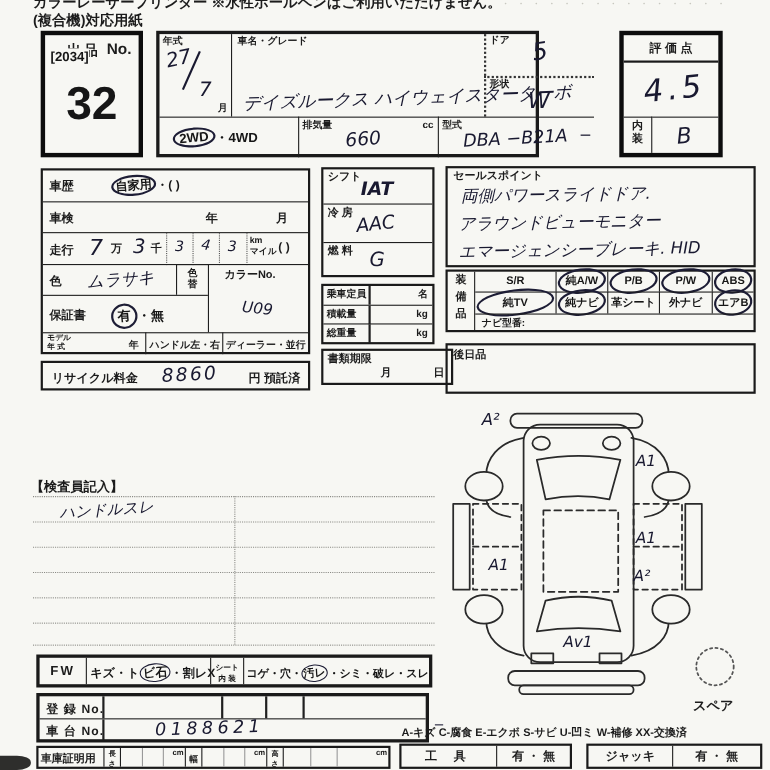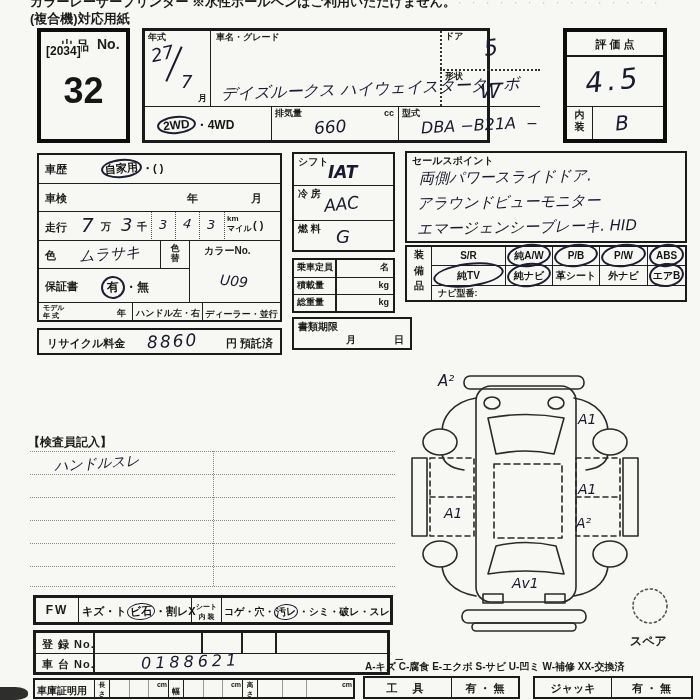--- a/index.html
+++ b/index.html
@@ -32,21 +32,21 @@
 <div id="sheet">
 
   <div class="abs lbl12" style="left:30px;top:-7px;font-size:13px;">カラーレーザープリンター ※水性ボールペンはご利用いただけません。</div>
   <div class="abs lbl12" style="left:30px;top:10px;font-size:13px;">(複合機)対応用紙</div>
   <div class="abs" style="left:455px;top:-3px;font-size:9px;color:#c7c7bf;letter-spacing:5px;">・・・・・・・・・・・・・・・</div>
 
   <div class="box thick" style="left:37px;top:28px;width:93px;height:115px;">
     <span class="abs lbl12" style="left:20px;top:5px;font-size:13px;letter-spacing:2px;">出品</span>
     <span class="abs lbl12" style="left:56px;top:4px;font-size:14px;">No.</span>
     <span class="abs" style="left:5px;top:12px;font-size:12px;font-weight:bold;background:#f7f7f3;">[2034]</span>
-    <div class="abs" style="left:0;right:0;top:38px;text-align:center;font-size:36px;font-weight:bold;">32</div>
+    <div class="abs" style="left:0;right:0;top:38px;text-align:center;font-size:42px;font-weight:bold;">32</div>
   </div>
 
   <div class="box" style="left:142px;top:28px;width:348px;height:115px;border-width:3px;">
 
     <div class="cell" style="left:0;top:0;width:66px;height:75px;border-right:1.5px solid #1f1f1f;">
       <span class="abs lbl" style="left:3px;top:2px;">年式</span>
       <span class="abs hand" style="left:6px;top:12px;font-size:18px;transform:rotate(-12deg);">27</span>
       <span class="abs" style="left:28px;top:14px;width:1.5px;height:38px;background:#191930;transform:rotate(24deg);"></span>
       <span class="abs hand" style="left:36px;top:40px;font-size:18px;">7</span>
       <span class="abs lbl" style="right:3px;bottom:2px;">月</span>
@@ -76,21 +76,21 @@
       <span class="abs lbl" style="right:4px;top:2px;">cc</span>
       <span class="abs hand" style="left:42px;top:10px;font-size:17px;transform:rotate(-4deg);">660</span>
     </div>
     <div class="cell bt bl" style="left:253px;top:75px;width:142px;height:37px;">
       <span class="abs lbl" style="left:3px;top:2px;">型式</span>
       <span class="abs hand" style="left:22px;top:9px;font-size:16px;transform:rotate(-3deg);">DBA −B21A</span>
       <span class="abs hand" style="right:2px;top:8px;font-size:14px;">−</span>
     </div>
   </div>
 
-  <div class="box thick" style="left:563px;top:28px;width:104px;height:115px;">
+  <div class="box thick" style="left:563px;top:28px;width:94px;height:115px;">
     <div class="cell" style="left:0;top:0;right:0;height:25px;border-bottom:2px solid #1a1a1a;text-align:center;">
       <span class="lbl11" style="line-height:25px;">評 価 点</span>
     </div>
     <div class="abs hand" style="left:18px;top:32px;font-size:28px;letter-spacing:4px;transform:rotate(-6deg);">4.5</div>
     <div class="cell bt" style="left:0;top:74px;width:26px;height:33px;border-right:1.5px solid #1f1f1f;text-align:center;">
       <div class="lbl10" style="margin-top:2px;">内</div>
       <div class="lbl10">装</div>
     </div>
     <div class="cell bt" style="left:26px;top:74px;right:0;height:33px;">
       <span class="hand abs" style="left:22px;top:4px;font-size:20px;transform:rotate(-5deg);">B</span>
@@ -235,20 +235,23 @@
     <div class="ecell circled" style="left:98px;top:18px;width:47px;height:20px;line-height:20px;border-top:1.5px solid #1f1f1f;">純ナビ</div>
     <div class="ecell" style="left:145px;top:18px;width:47px;height:20px;line-height:20px;border-top:1.5px solid #1f1f1f;">革シート</div>
     <div class="ecell" style="left:192px;top:18px;width:48px;height:20px;line-height:20px;border-top:1.5px solid #1f1f1f;">外ナビ</div>
     <div class="ecell circled" style="left:240px;top:18px;width:38px;height:20px;line-height:20px;border-top:1.5px solid #1f1f1f;">エアB</div>
 
     <div class="cell bt" style="left:25px;top:38px;width:253px;height:15px;">
       <span class="abs lbl" style="left:6px;top:3px;">ナビ型番:</span>
     </div>
   </div>
 
+  <div class="box" style="left:405px;top:312px;width:282px;height:46px;">
+    <span class="abs lbl10" style="left:5px;top:3px;">後日品</span>
+  </div>
 
   <svg class="abs" style="left:406px;top:366px;" width="292" height="286" viewBox="0 0 292 286">
     <g fill="none" stroke="#2a2a2a" stroke-width="1.6" stroke-linecap="round" stroke-linejoin="round">
 
       <rect x="58" y="10" width="120" height="13" rx="6"></rect>
 
       <rect x="70" y="20" width="100" height="216" rx="15"></rect>
 
       <ellipse cx="86" cy="37" rx="8" ry="6"></ellipse>
       <ellipse cx="150" cy="37" rx="8" ry="6"></ellipse>

